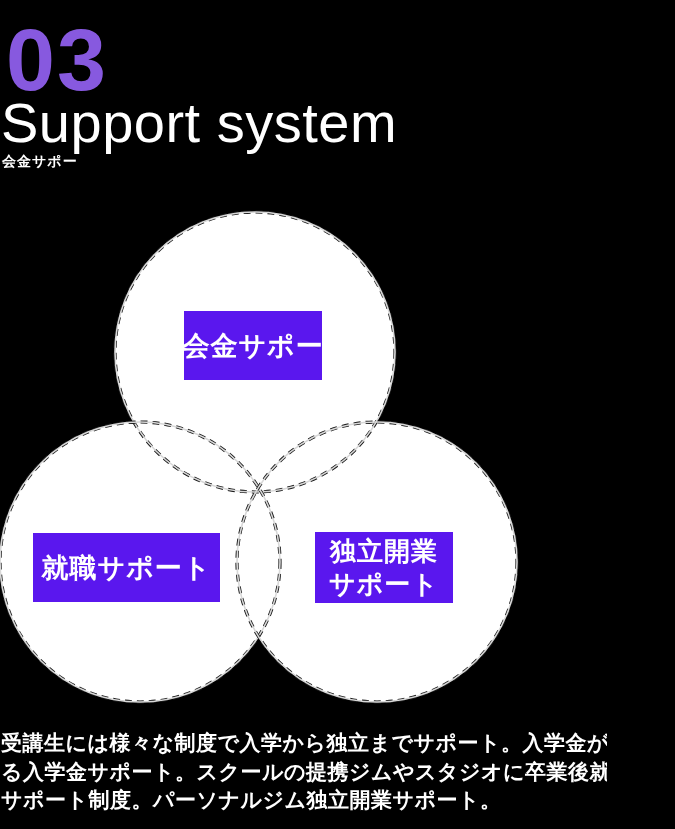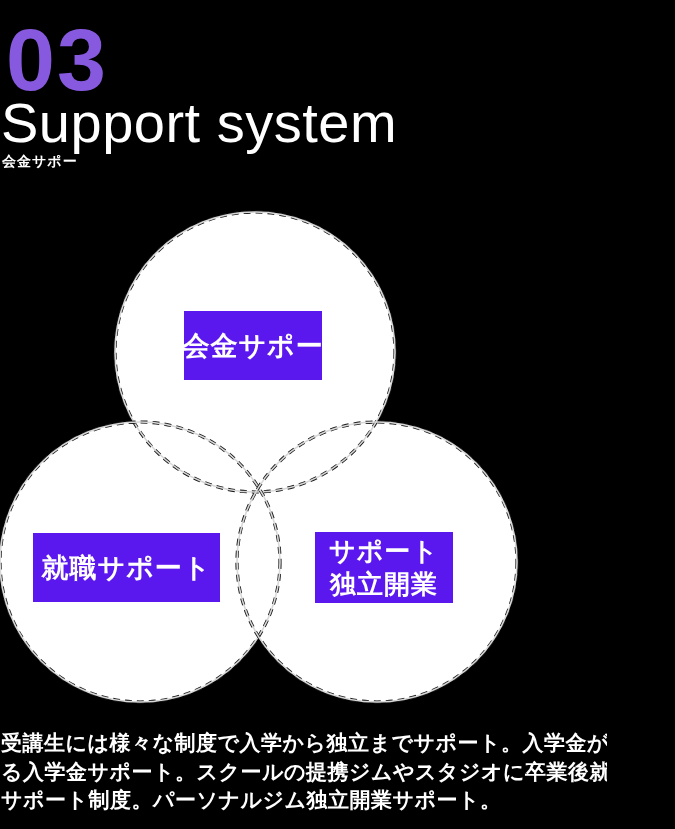--- a/index.html
+++ b/index.html
@@ -156,22 +156,22 @@
       </g>
     </svg>
 
     <div class="tag tag-top">
       <span>会金サポー</span>
     </div>
     <div class="tag tag-left">
       <span>就職サポート</span>
     </div>
     <div class="tag tag-right">
+      <span>独立開業</span>
       <span>サポート</span>
-      <span>独立開業</span>
     </div>
   </div>
 
   <p class="desc">
     <span class="line">受講生には様々な制度で入学から独立までサポート。入学金が免除にな</span>
     <span class="line">る入学金サポート。スクールの提携ジムやスタジオに卒業後就職できる</span>
     <span class="line">サポート制度。パーソナルジム独立開業サポート。</span>
   </p>
 
 </div>

